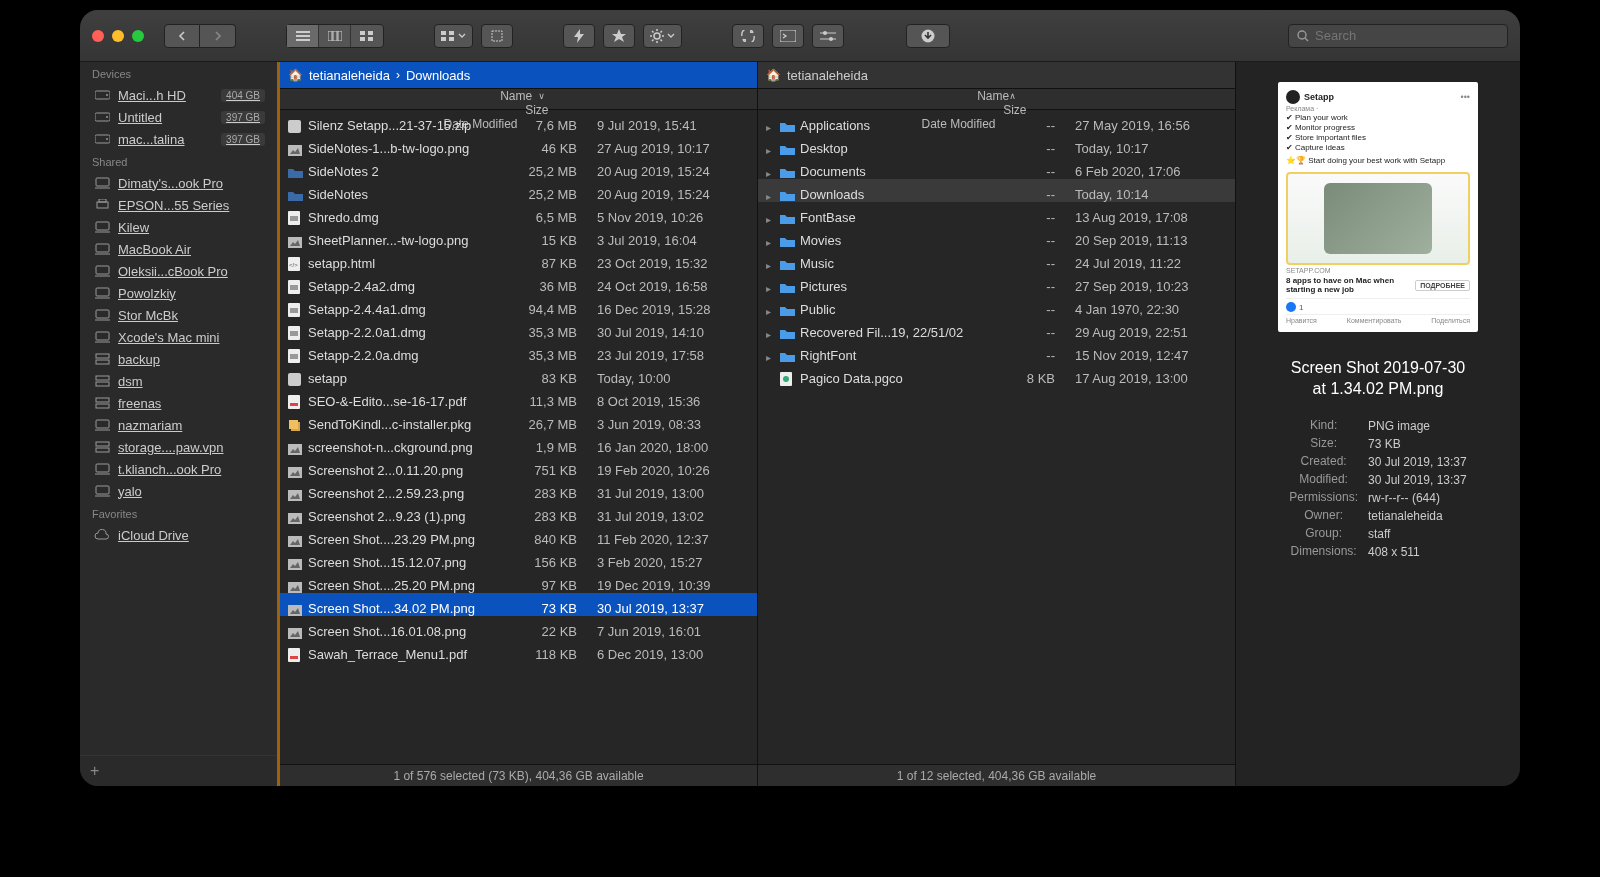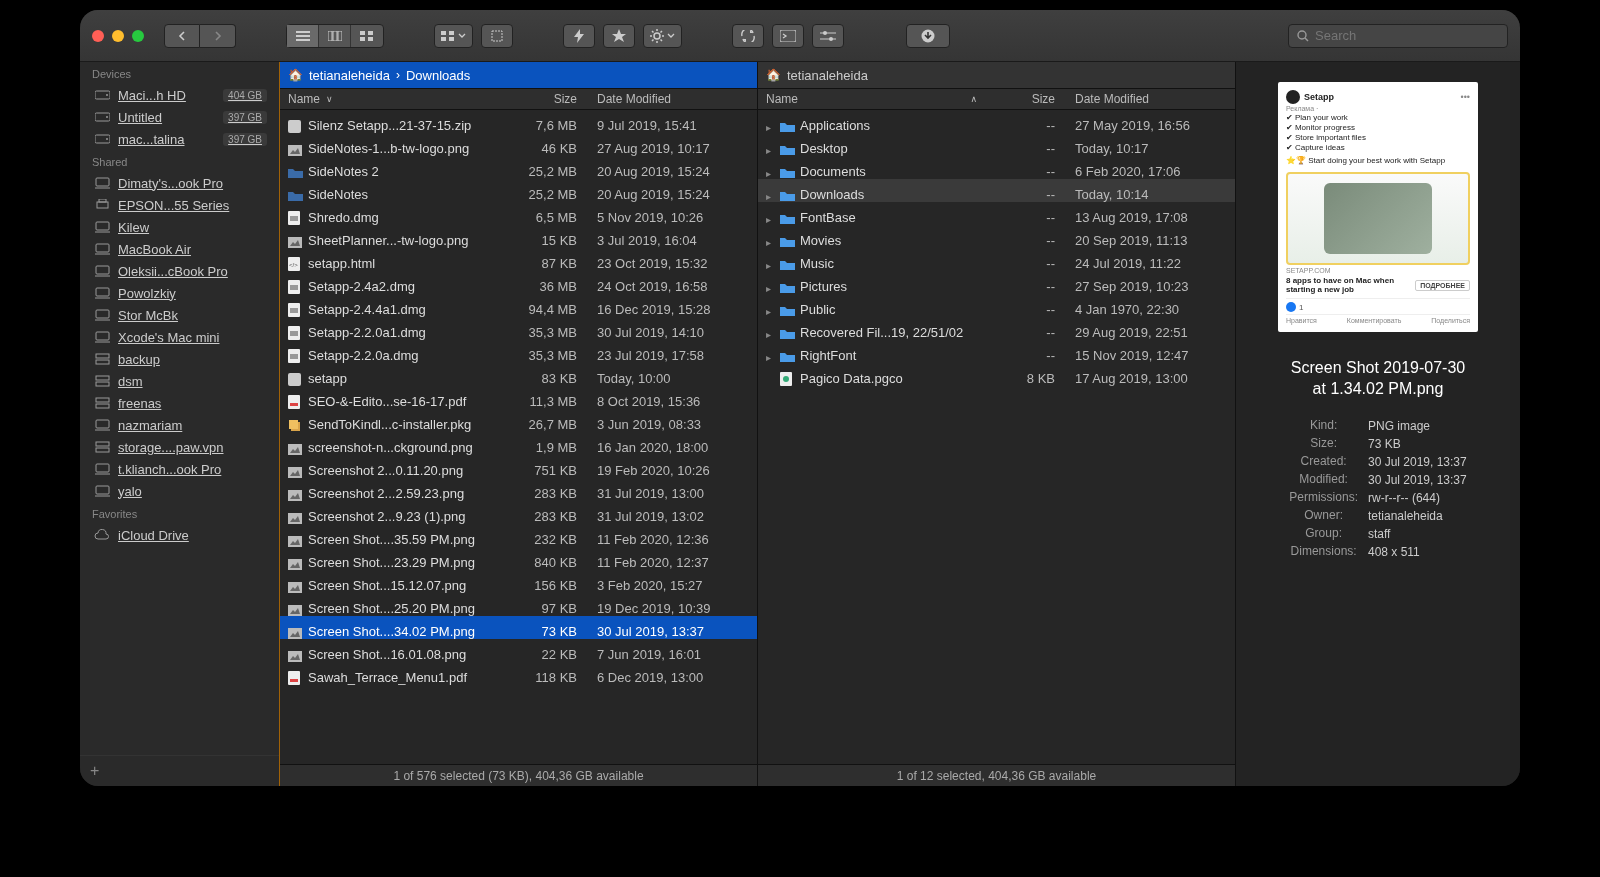--- a/index.html
+++ b/index.html
@@ -63,21 +63,21 @@
   height:24px; width:220px; display:flex; align-items:center; padding:0 8px; color:#999;
 }
 .search-box input { background:transparent; border:none; outline:none; color:#ccc; width:100%; font-size:13px; }
 .search-box span.mag { margin-right:6px; font-size:12px; }
 
 
 .body { flex:1; display:flex; min-height:0; }
 
 
 .sidebar {
-  width:200px; background:#2a2a2a; border-right:1px solid #a16207;
+  width:200px; background:#2a2a2a; border-right:3px solid #a16207;
   display:flex; flex-direction:column; overflow:hidden;
 }
 .side-header { color:#888; font-size:11px; padding:6px 12px 4px 12px; }
 .side-item {
   display:flex; align-items:center; gap:8px; padding:3px 12px 3px 14px;
   color:#ccc; cursor:default; height:22px;text-decoration:underline;
 }
 .side-item .ic { width:16px; height:14px; display:inline-flex; align-items:center; justify-content:center; color:#888; }
 .side-badge { margin-left:auto; font-size:10px; background:#3a3a3a; border-radius:3px; padding:1px 5px; color:#aaa; }
 .side-footer { margin-top:auto; padding:6px 10px; color:#888; font-size:16px; border-top:1px solid #333; }
@@ -96,21 +96,21 @@
   height:26px; background:#0a53be; display:flex; align-items:center;
   padding:0 8px; gap:6px; color:#fff;
 }
 .pathbar.inactive { background:#333; color:#ccc; }
 .pathbar .home-ic { font-size:12px; }
 .pathbar .chev { color:#fff; font-size:12px; }
 
 
 .colhead {
   height:22px; background:#2e2e2e; border-top:1px solid #111; border-bottom:1px solid #111;
-  display:flex; align-items:center; font-size:12px; color:#bbb;
+  display:flex; align-items:center; font-size:12px; color:#bbb;flex-direction:column;
 }
 .colhead .col-name { flex:1; padding-left:8px; display:flex; align-items:center; }
 .colhead .col-size { width:80px; text-align:right; padding-right:10px; }
 .colhead .col-date { width:170px; padding-left:10px; }
 .colhead .sort-arrow { margin-left:6px; font-size:9px; }
 
 
 .list { flex:1; overflow:hidden; }
 .row {
   display:flex; align-items:flex-end; height:23px; padding-left:8px;
@@ -681,31 +681,20 @@
             <div class="row">
               <span class="file-ic">
                 <svg width="14" height="11">
                   <rect width="14" height="11" fill="#bbb"></rect>
                   <path d="M2 9l3-4 2 2 3-4 2 6z" fill="#666"></path>
                 </svg>
               </span>
               <span class="fname">Screenshot 2...9.23 (1).png</span>
               <span class="fsize">283 KB</span>
               <span class="fdate">31 Jul 2019, 13:02</span>
-            </div>
-            <div class="row">
-              <span class="file-ic">
-                <svg width="14" height="11">
-                  <rect width="14" height="11" fill="#bbb"></rect>
-                  <path d="M2 9l3-4 2 2 3-4 2 6z" fill="#666"></path>
-                </svg>
-              </span>
-              <span class="fname">Screen Shot....35.59 PM.png</span>
-              <span class="fsize">232 KB</span>
-              <span class="fdate">11 Feb 2020, 12:36</span>
             </div>
             <div class="row">
               <span class="file-ic">
                 <svg width="14" height="11">
                   <rect width="14" height="11" fill="#bbb"></rect>
                   <path d="M2 9l3-4 2 2 3-4 2 6z" fill="#666"></path>
                 </svg>
               </span>
               <span class="fname">Screen Shot....23.29 PM.png</span>
               <span class="fsize">840 KB</span>

